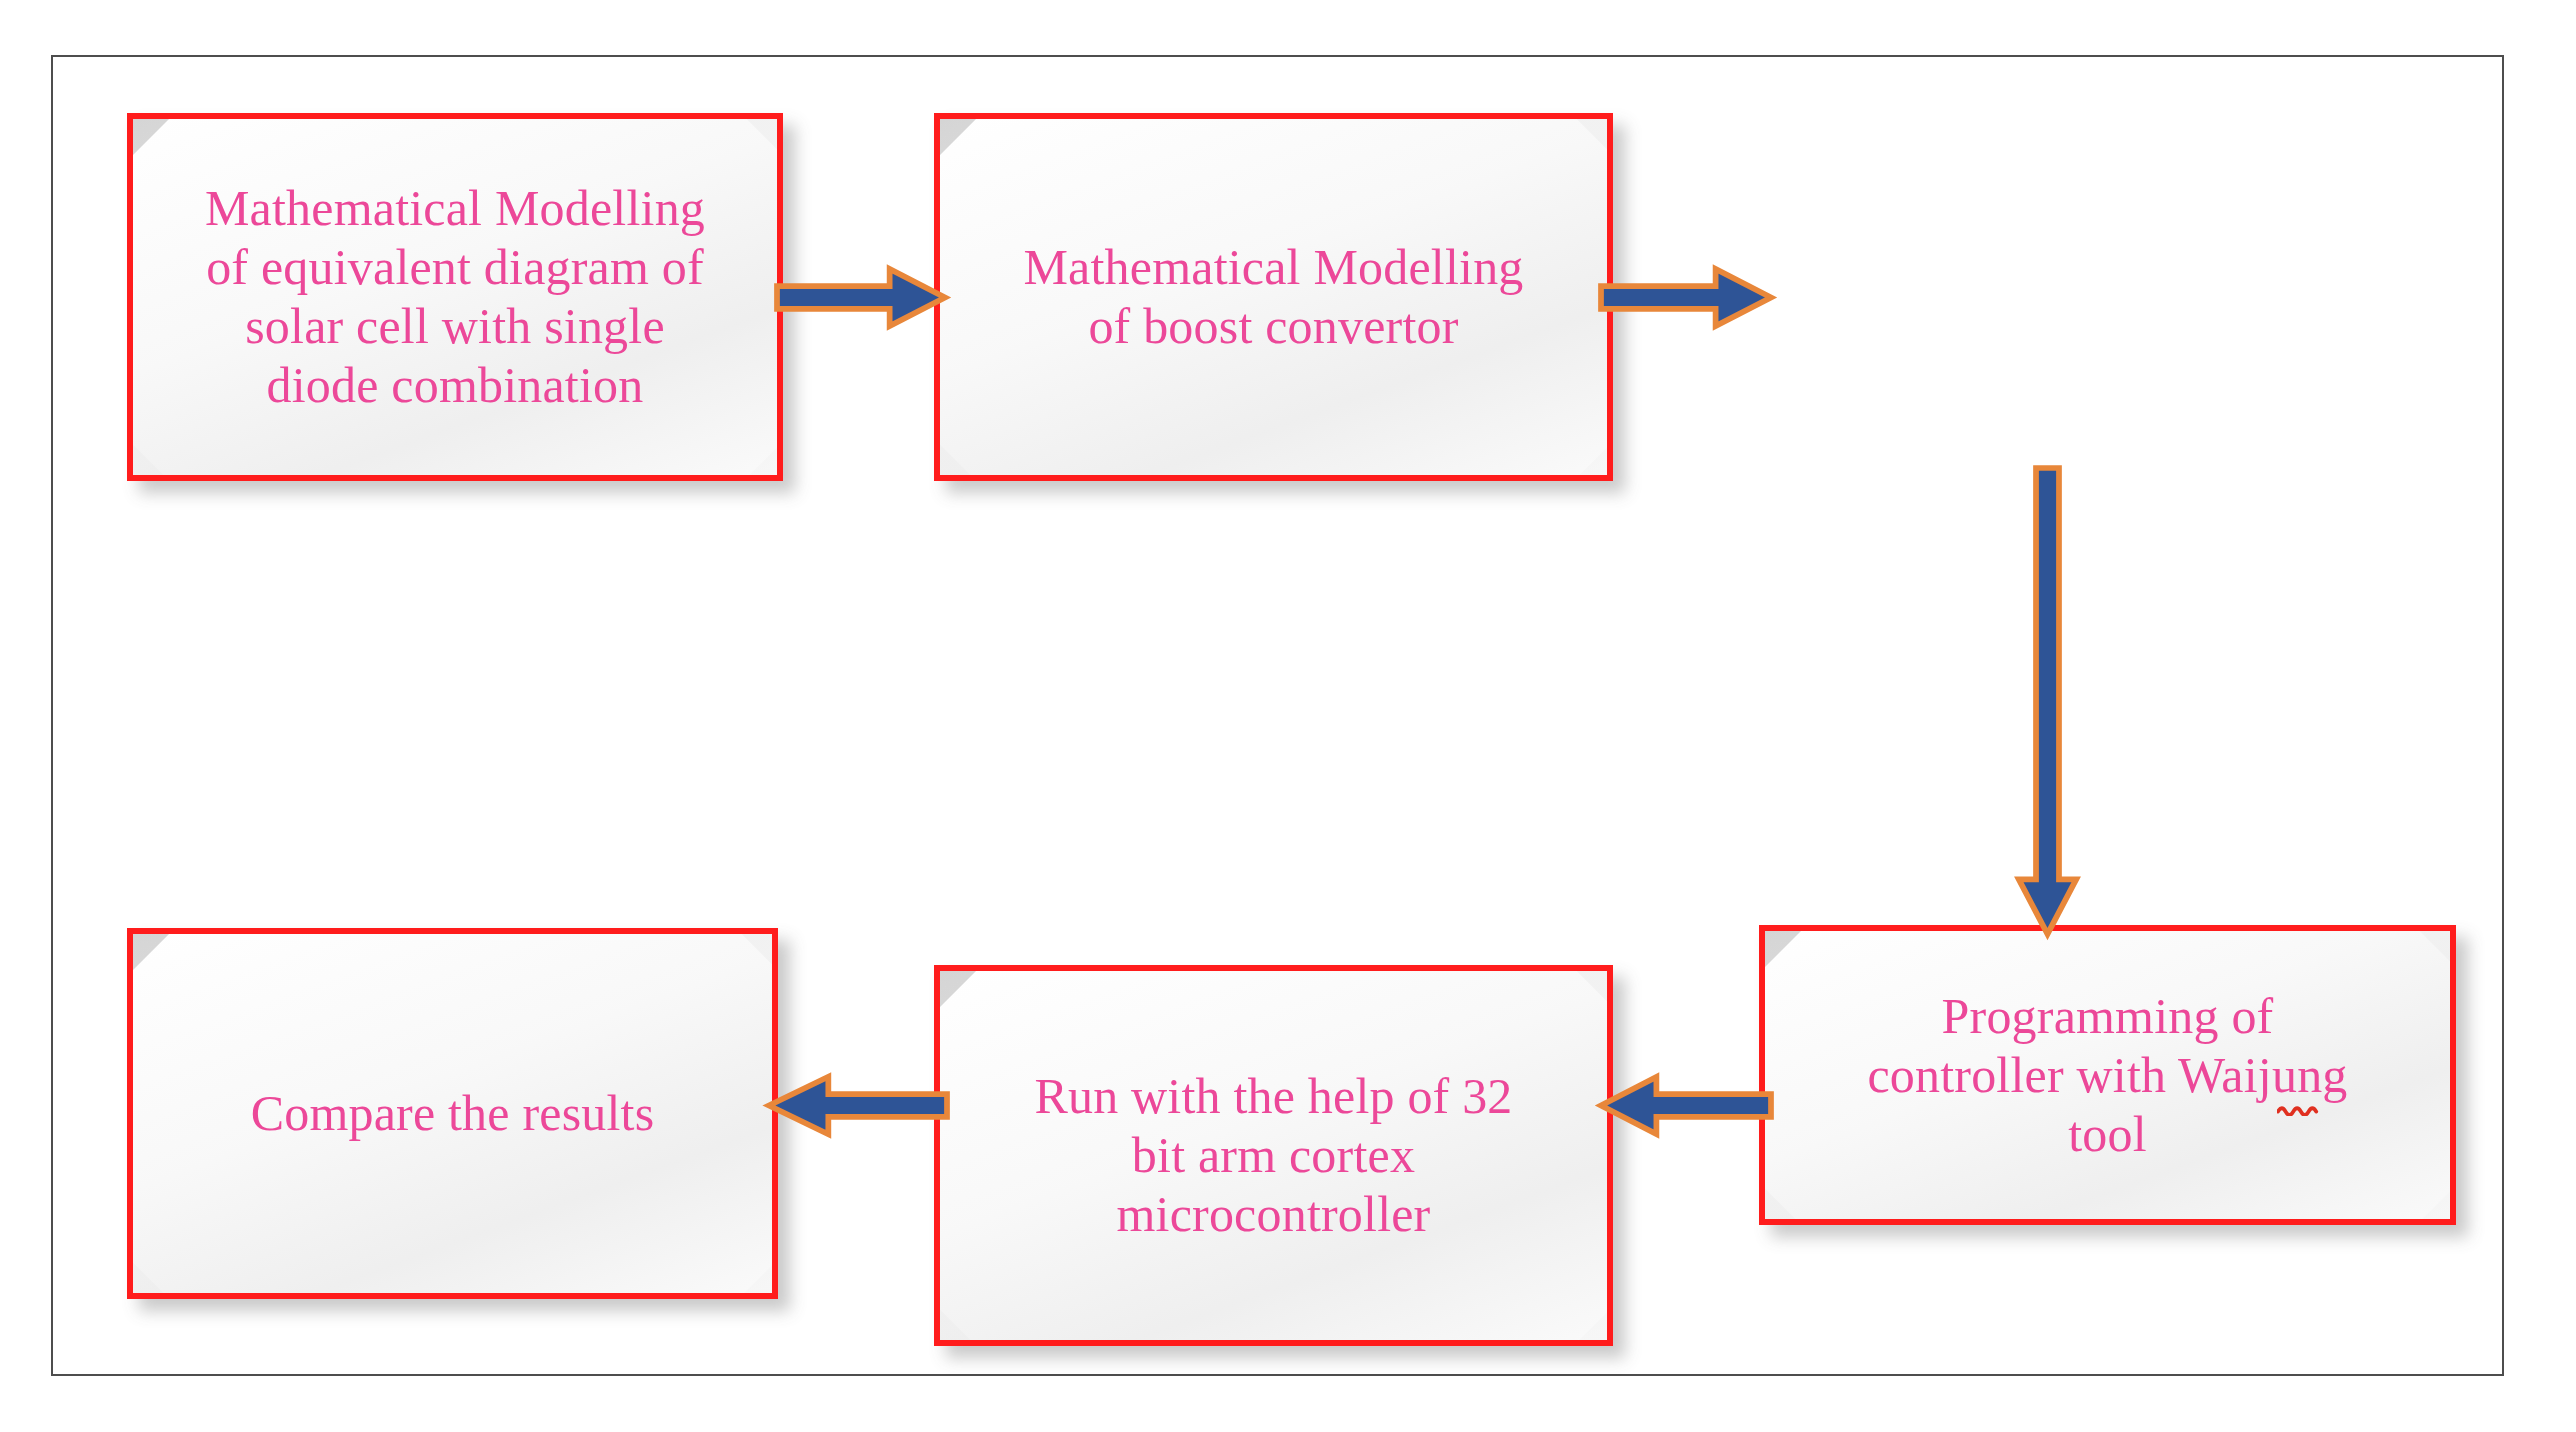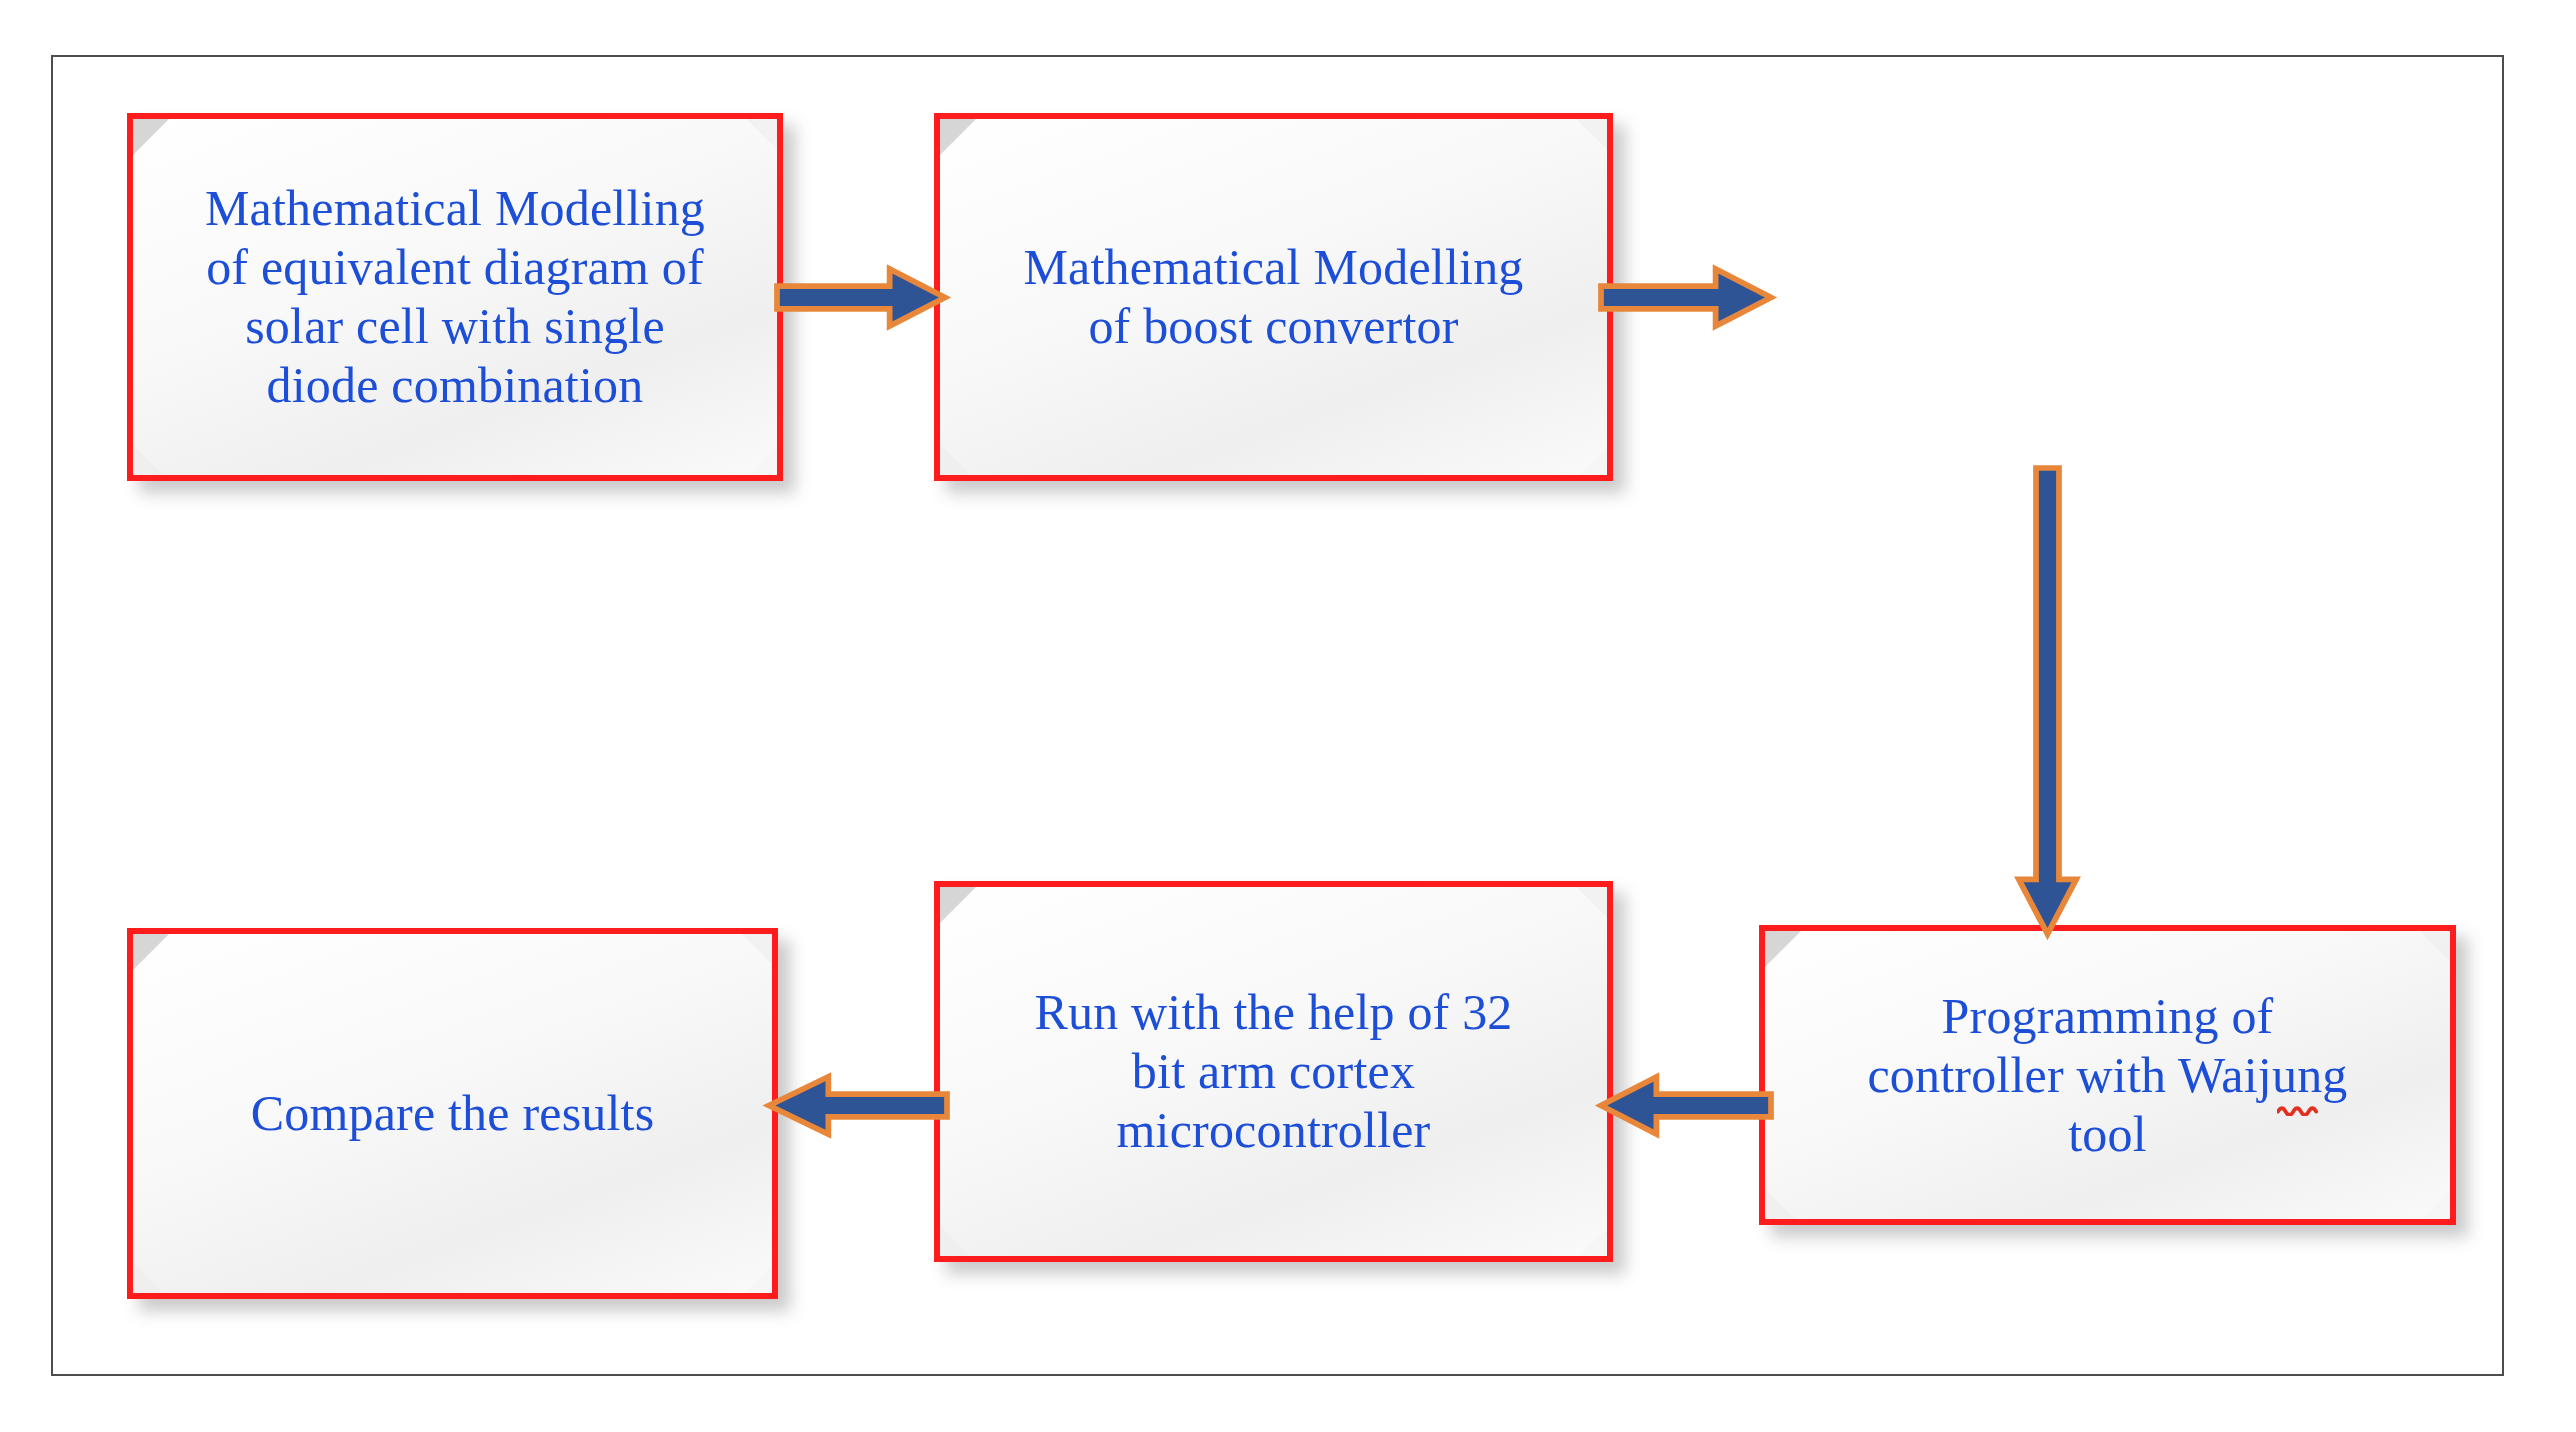--- a/index.html
+++ b/index.html
@@ -74,34 +74,34 @@
   }
 
   .proc-label {
     position: absolute;
     inset: 0;
     display: flex;
     align-items: center;
     justify-content: center;
     text-align: center;
     padding: 0 25px;
-    color: #1d4ed8;
+    color: #ec4899;
     font-size: 50px;
     line-height: 1.18;
     letter-spacing: 0.2px;
     white-space: pre-line;
     z-index: 3;
   }
 
   
   #box-math-model-solar { left: 74px;   top: 56px;  width: 656px; height: 368px; }
   #box-math-model-boost { left: 881px;  top: 56px;  width: 679px; height: 368px; }
   #box-simulation       { left: 1706px; top: 56px;  width: 697px; height: 368px; }
   #box-programming      { left: 1706px; top: 868px; width: 697px; height: 300px; }
-  #box-run-cortex       { left: 881px;  top: 824px; width: 679px; height: 381px; padding-left: 15px; }
+  #box-run-cortex       { left: 881px;  top: 908px; width: 679px; height: 381px; padding-left: 15px; }
   #box-compare          { left: 74px;   top: 871px; width: 651px; height: 371px; }
 
   
   .arrow {
     position: absolute;
     z-index: 4;
   }
   .arrow svg { display: block; overflow: visible; }
 
   #arrow-1-to-2 { left: 724px;  top: 206px; width: 168px; height: 69px; }

